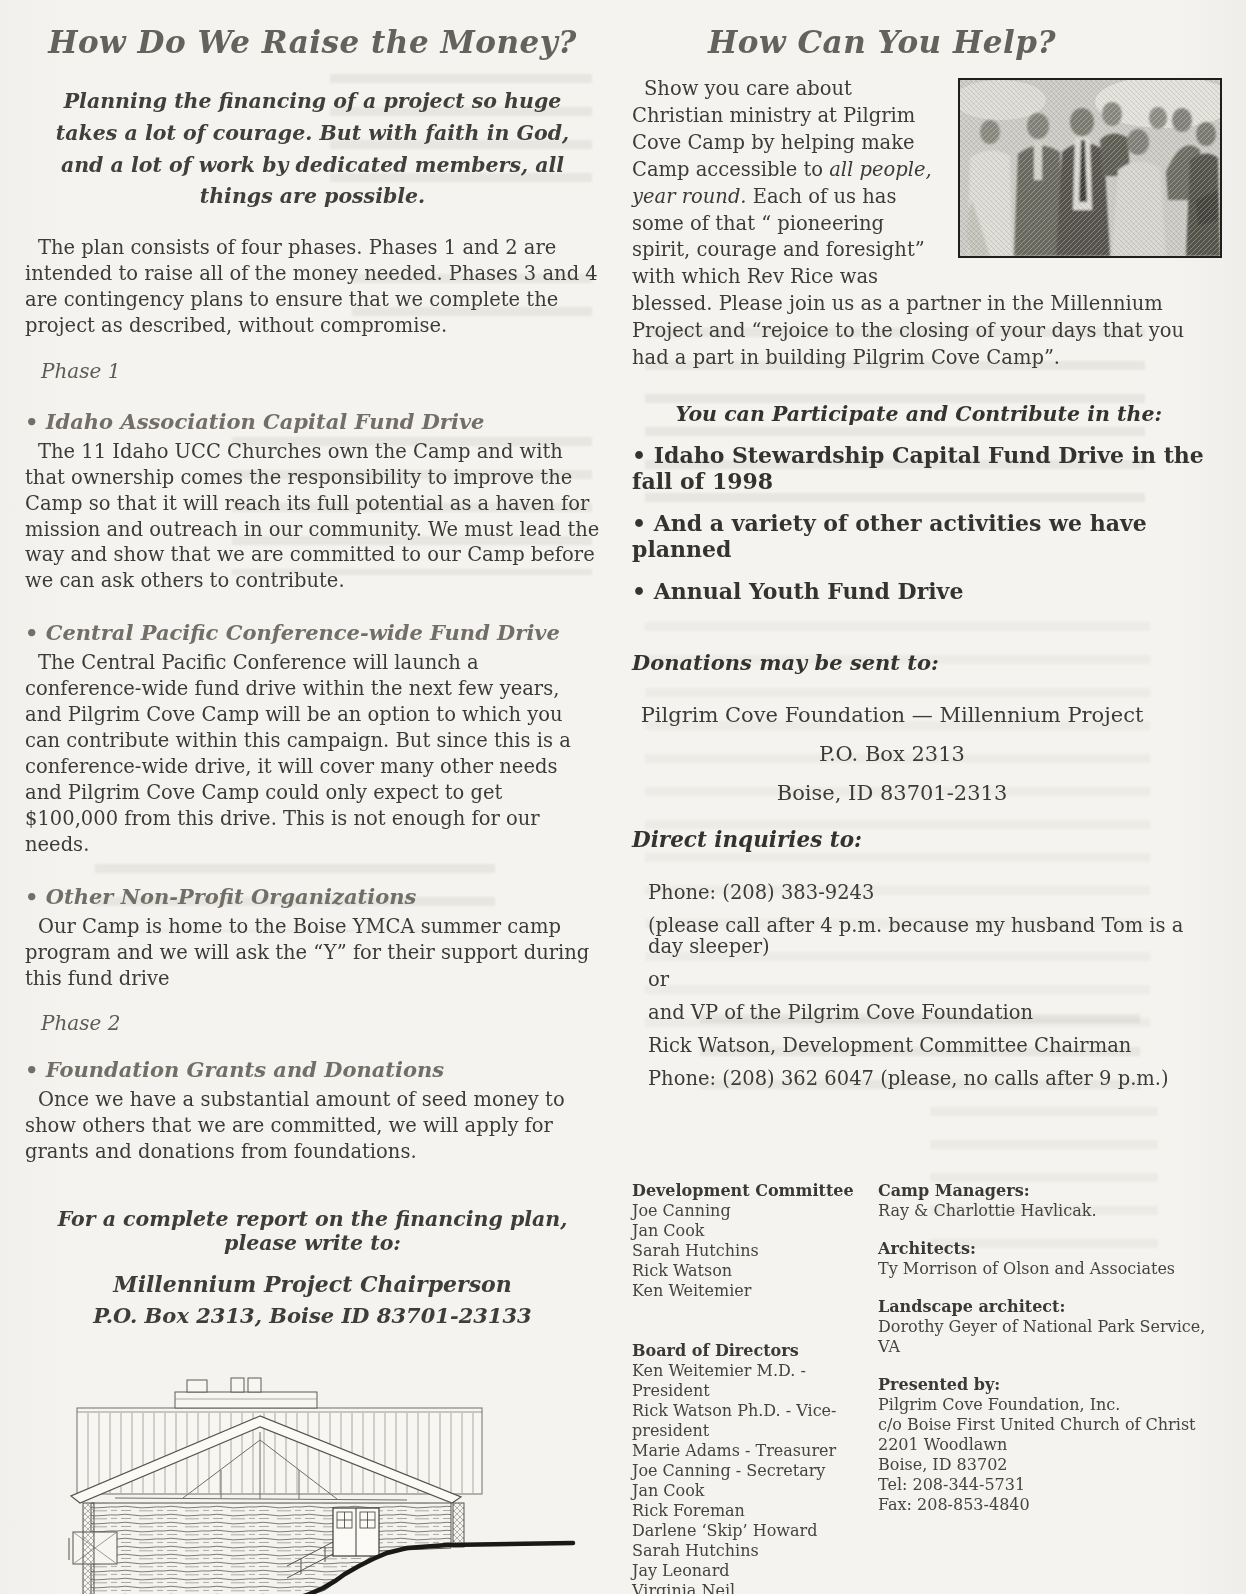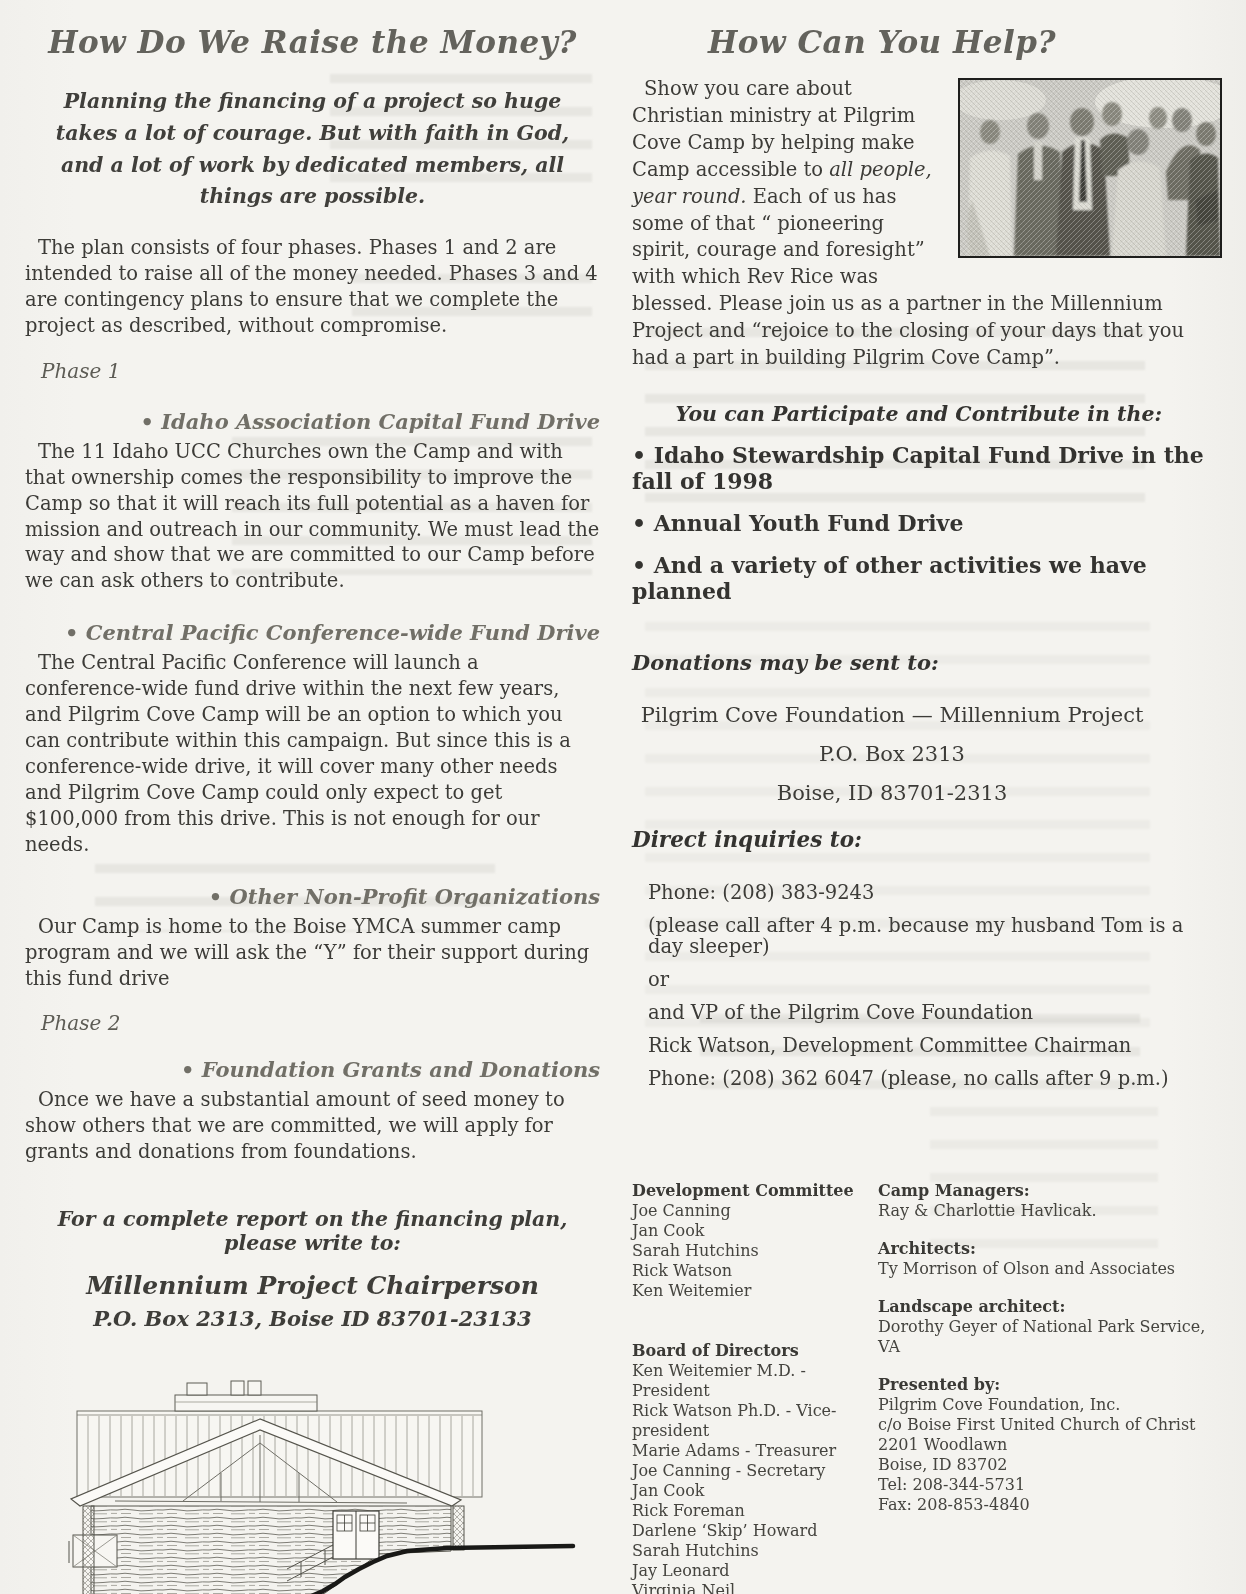--- a/index.html
+++ b/index.html
@@ -29,26 +29,26 @@
   .col-left h1.doc{width:548px;}
   .col-right h1.doc{width:500px;margin-left:0;}
   .intro{
     width:548px;margin:26px auto 0;text-align:center;
     font-style:italic;font-weight:bold;font-size:20.5px;line-height:1.55;color:#403f3b;
   }
   .body-p{font-size:19.5px;line-height:1.33;margin:0;color:#3c3b37;}
   .indent{text-indent:13px;}
   .mt20{margin-top:20px;}
   .phase{font-style:italic;font-size:20px;color:#5d5c55;margin:20px 16px 0;}
-  .sec-title{font-style:italic;font-weight:600;font-size:21px;color:#716f67;margin:26px 0 0;text-align:right;}
+  .sec-title{font-style:italic;font-weight:600;font-size:21px;color:#716f67;margin:26px 0 0;}
   .sec-body{margin-top:5px;}
   .report{margin-top:42px;text-align:center;}
   .report p{margin:0;}
   .report-line{font-style:italic;font-weight:bold;font-size:20.5px;color:#3e3d39;}
-  .report-name{font-style:italic;font-weight:bold;font-size:25px;margin-top:16px !important;color:#3e3d39;}
+  .report-name{font-style:italic;font-weight:bold;font-size:22px;margin-top:16px !important;color:#3e3d39;}
   .report-addr{font-style:italic;font-weight:bold;font-size:21px;margin-top:6px !important;color:#3e3d39;}
   .drawing{margin-top:24px;width:560px;height:266px;}
   
   .intro-wrap{margin-top:16px;}
   .photo{
     float:right;width:264px;height:180px;margin:2px 0 10px 12px;
     border:2px solid #1e1e1c;box-sizing:border-box;background:#cfceca;
   }
   .r-intro{font-size:19.5px;line-height:1.38;margin:0;text-indent:12px;color:#3c3b37;}
   .r-intro .it{font-style:italic;}
@@ -266,22 +266,22 @@
             <path d="M236 120 L258 110 L258 140 L238 146 Z" fill="#45443e"></path>
           </g>
           <rect x="0" y="0" width="260" height="176" fill="url(#halftone)"></rect>
         </svg>
       </div>
       <p class="r-intro"><span>Show you care about Christian ministry at Pilgrim Cove Camp by helping make Camp accessible to </span><span class="it">all people, year round.</span><span> Each of us has some of that “ pioneering spirit, courage and foresight” with which Rev Rice was blessed. Please join us as a partner in the Millennium Project and “rejoice to the closing of your days that you had a part in building Pilgrim Cove Camp”.</span></p>
     </div>
 
     <p class="participate">You can Participate and Contribute in the:</p>
     <p class="rbullet">• Idaho Stewardship Capital Fund Drive in the fall of 1998</p>
+    <p class="rbullet">• And a variety of other activities we have planned</p>
     <p class="rbullet">• Annual Youth Fund Drive</p>
-    <p class="rbullet">• And a variety of other activities we have planned</p>
 
     <p class="dlabel">Donations may be sent to:</p>
     <p class="dline first">Pilgrim Cove Foundation — Millennium Project</p>
     <p class="dline">P.O. Box 2313</p>
     <p class="dline">Boise, ID 83701-2313</p>
 
     <p class="ilabel">Direct inquiries to:</p>
     <div class="contact">
       <p>Phone: (208) 383-9243</p>
       <p>(please call after 4 p.m. because my husband Tom is a day sleeper)</p>

